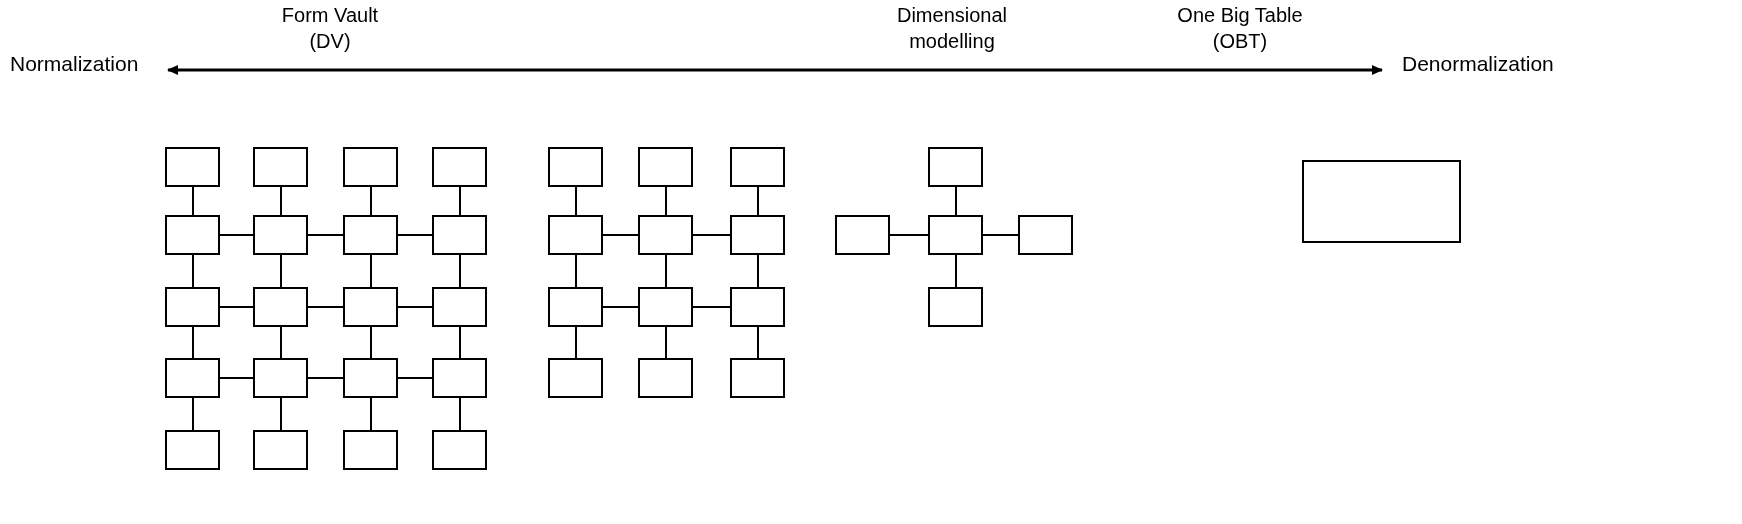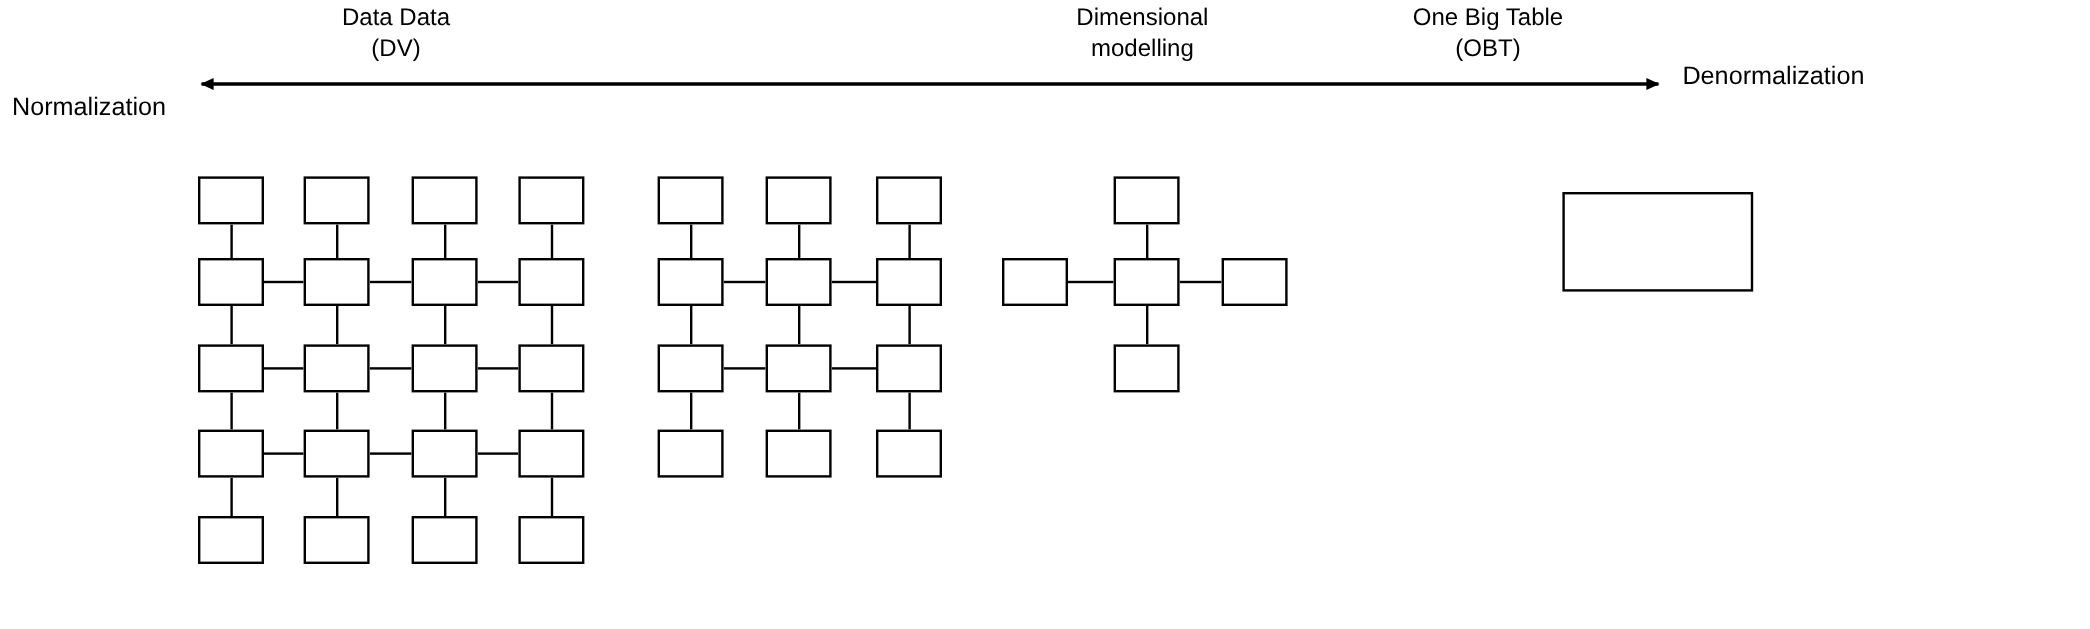--- a/index.html
+++ b/index.html
@@ -21,21 +21,21 @@
   }
 
   
   .axis-label {
     position: absolute;
     font-size: 21px;
     line-height: 24px;
     color: #000;
     white-space: nowrap;
   }
-  #label-normalization { left: 10px;  top: 52px; margin-top: 26px; }
+  #label-normalization { left: 10px;  top: 52px; }
   #label-denormalization { left: 1402px; top: 52px; }
 
   .column-title {
     position: absolute;
     font-size: 20px;
     line-height: 26px;
     text-align: center;
     color: #000;
     white-space: nowrap;
     transform: translateX(-50%);
@@ -85,21 +85,21 @@
         <path d="M0,0 L11,5 L0,10 z" fill="#000000"></path>
       </marker>
       <marker id="arrow-start" markerWidth="11" markerHeight="10" refX="1" refY="5" orient="auto" markerUnits="userSpaceOnUse">
         <path d="M11,0 L0,5 L11,10 z" fill="#000000"></path>
       </marker>
     </defs>
     <line x1="8" y1="14" x2="1222" y2="14" stroke="#000000" stroke-width="3" marker-start="url(#arrow-start)" marker-end="url(#arrow-end)"></line>
   </svg>
 
   <div class="column-title" style="left:330px; top:2px;">
-    <span class="line">Data Data</span>
+    <span class="line">Form Vault</span>
     <span class="line">(DV)</span>
   </div>
 
 
   <div class="column-title" style="left:1240px; top:2px;">
     <span class="line">One Big Table</span>
     <span class="line">(OBT)</span>
   </div>
 
   <div class="column-title" style="left:952px; top:2px;">

